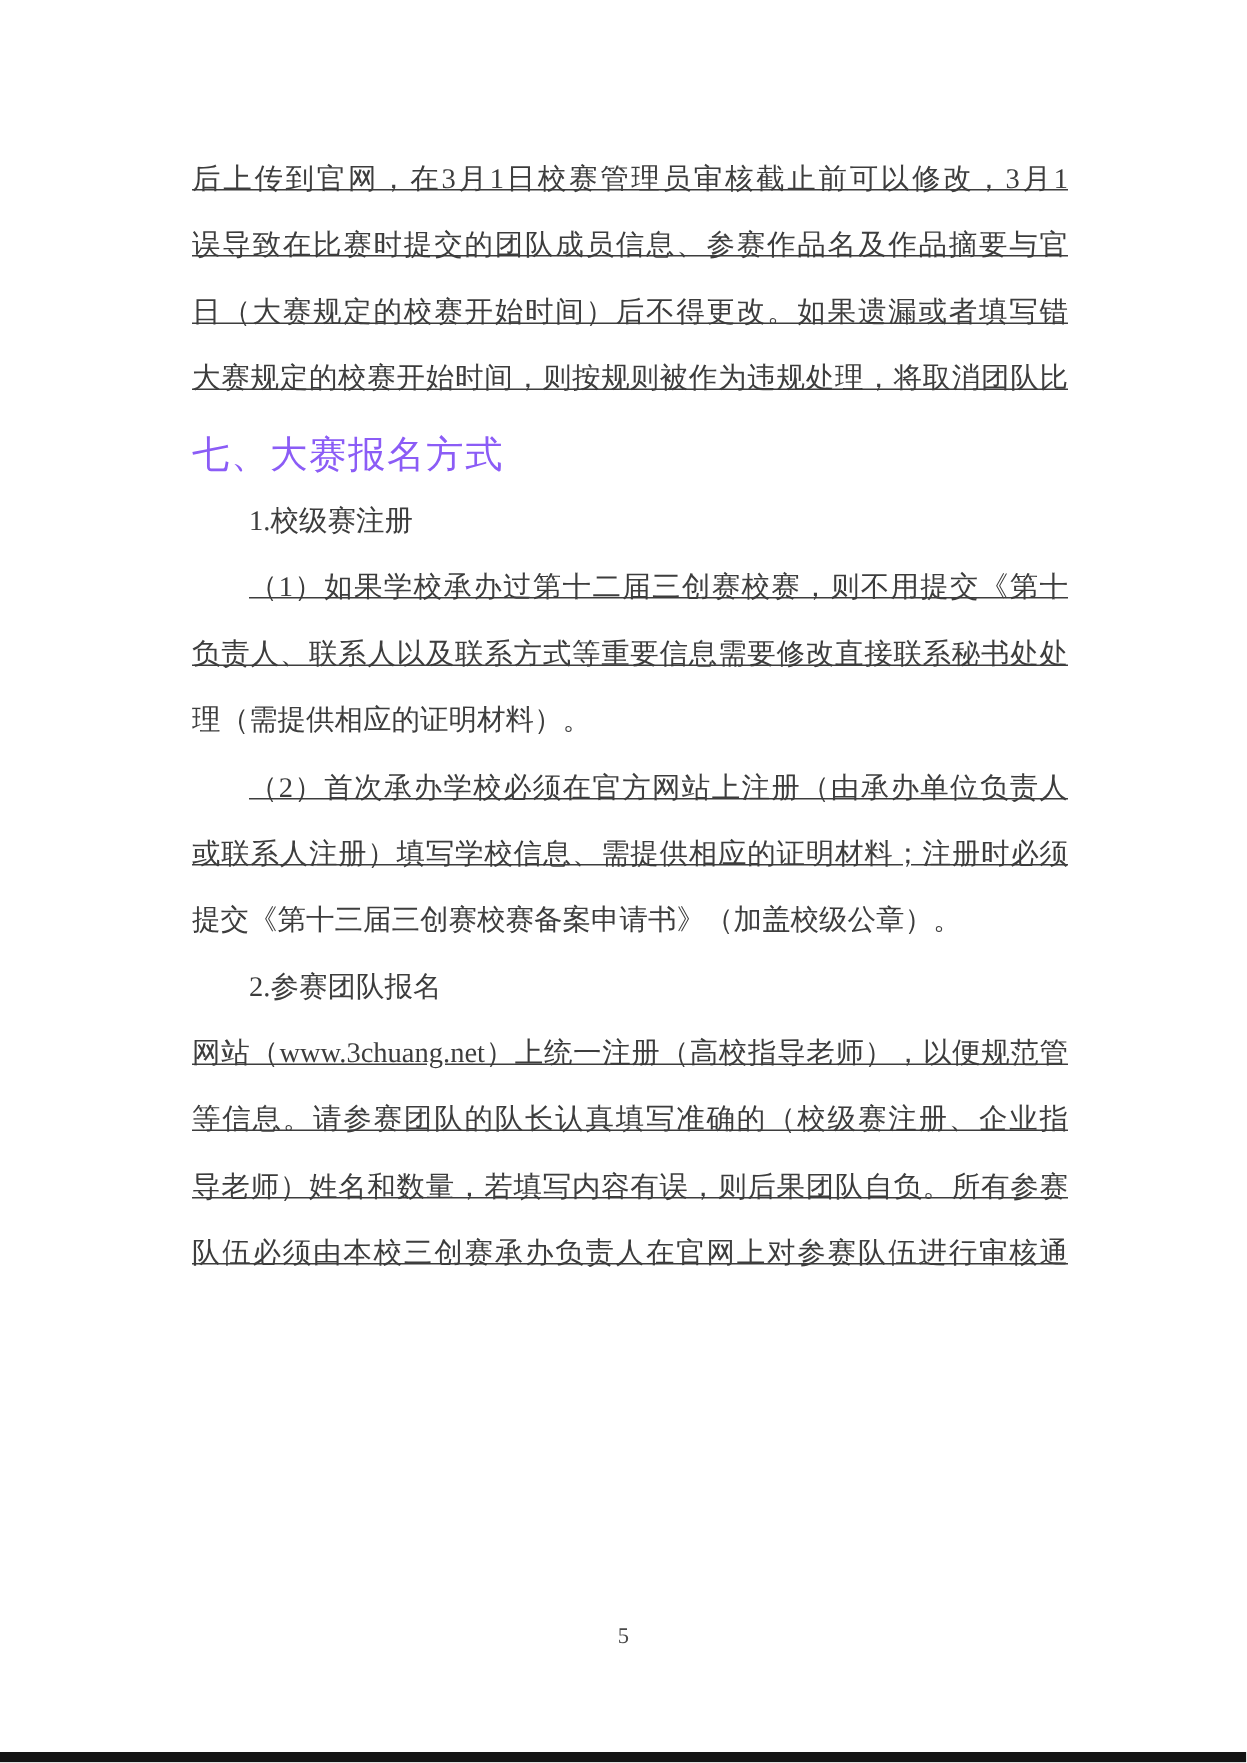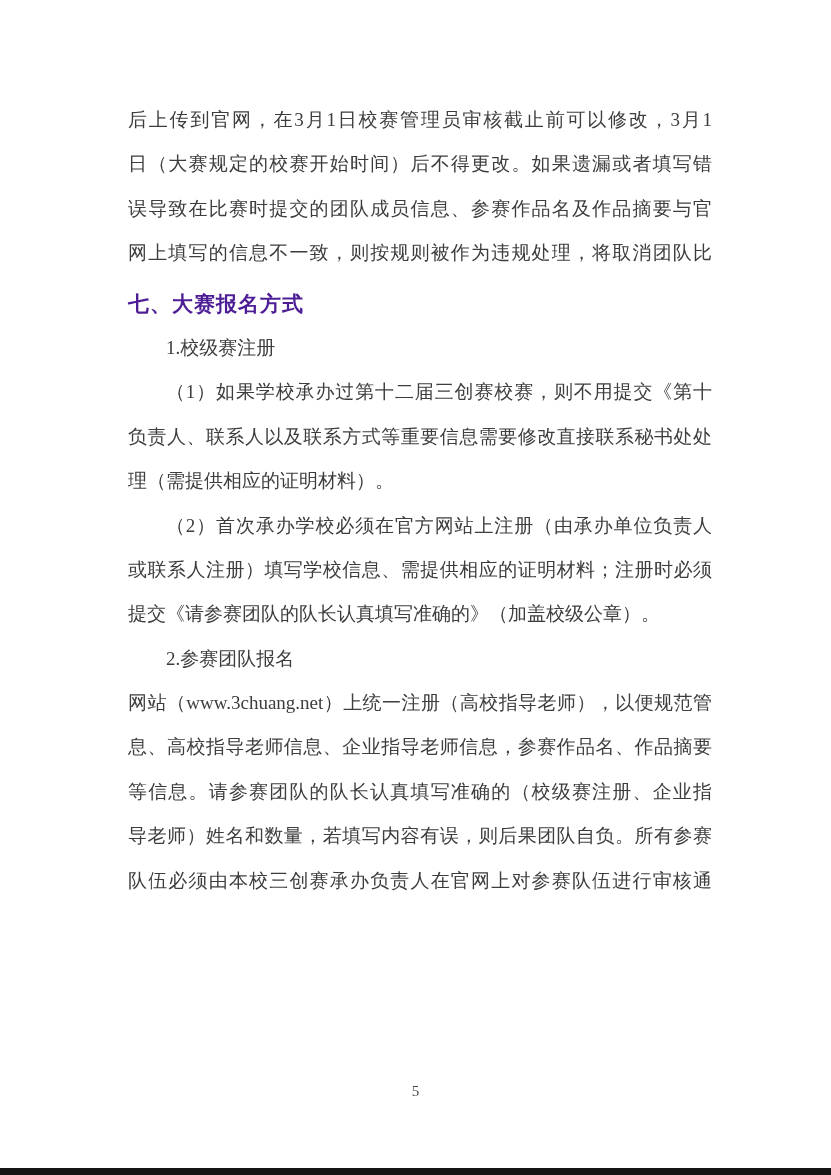--- a/index.html
+++ b/index.html
@@ -25,28 +25,29 @@
   .line {
     font-size: 19px;
     line-height: 44.4px;
     height: 44.4px;
     white-space: nowrap;
     color: #3d3d3d;
   }
   .fill {
     text-align: justify;
     text-align-last: justify;
+    text-decoration: underline;
   }
   .indent {
     padding-left: 38px;
   }
   .heading {
-    font-weight: bold;
-    font-size: 21px;
-    color: #4c1d95;
+    font-weight: normal;
+    font-size: 25px;
+    color: #8b5cf6;
     margin-top: 6px;
     letter-spacing: 1px;
   }
   .page-number {
     position: absolute;
     left: 0;
     top: 1083px;
     width: 100%;
     text-align: center;
     font-size: 15px;
@@ -63,40 +64,39 @@
   }
 </style>
 </head>
 <body>
 
 <div class="page">
 
   <div class="doc">
 
     <div class="line fill">后上传到官网，在3月1日校赛管理员审核截止前可以修改，3月1</div>
+    <div class="line fill">误导致在比赛时提交的团队成员信息、参赛作品名及作品摘要与官</div>
     <div class="line fill">日（大赛规定的校赛开始时间）后不得更改。如果遗漏或者填写错</div>
-    <div class="line fill">误导致在比赛时提交的团队成员信息、参赛作品名及作品摘要与官</div>
-    <div class="line fill">网上填写的信息不一致，则按规则被作为违规处理，将取消团队比</div>
+    <div class="line fill">大赛规定的校赛开始时间，则按规则被作为违规处理，将取消团队比</div>
 
     <div class="line heading">七、大赛报名方式</div>
 
     <div class="line indent">1.校级赛注册</div>
 
     <div class="line indent fill">（1）如果学校承办过第十二届三创赛校赛，则不用提交《第十</div>
     <div class="line fill">负责人、联系人以及联系方式等重要信息需要修改直接联系秘书处处</div>
     <div class="line">理（需提供相应的证明材料）。</div>
 
     <div class="line indent fill">（2）首次承办学校必须在官方网站上注册（由承办单位负责人</div>
     <div class="line fill">或联系人注册）填写学校信息、需提供相应的证明材料；注册时必须</div>
-    <div class="line">提交《请参赛团队的队长认真填写准确的》（加盖校级公章）。</div>
+    <div class="line">提交《第十三届三创赛校赛备案申请书》（加盖校级公章）。</div>
 
     <div class="line indent">2.参赛团队报名</div>
 
     <div class="line fill">网站（www.3chuang.net）上统一注册（高校指导老师），以便规范管</div>
-    <div class="line fill">息、高校指导老师信息、企业指导老师信息，参赛作品名、作品摘要</div>
     <div class="line fill">等信息。请参赛团队的队长认真填写准确的（校级赛注册、企业指</div>
     <div class="line fill">导老师）姓名和数量，若填写内容有误，则后果团队自负。所有参赛</div>
     <div class="line fill">队伍必须由本校三创赛承办负责人在官网上对参赛队伍进行审核通</div>
 
   </div>
 
   <div class="page-number">5</div>
 
   <div class="bottom-bar"></div>
 

